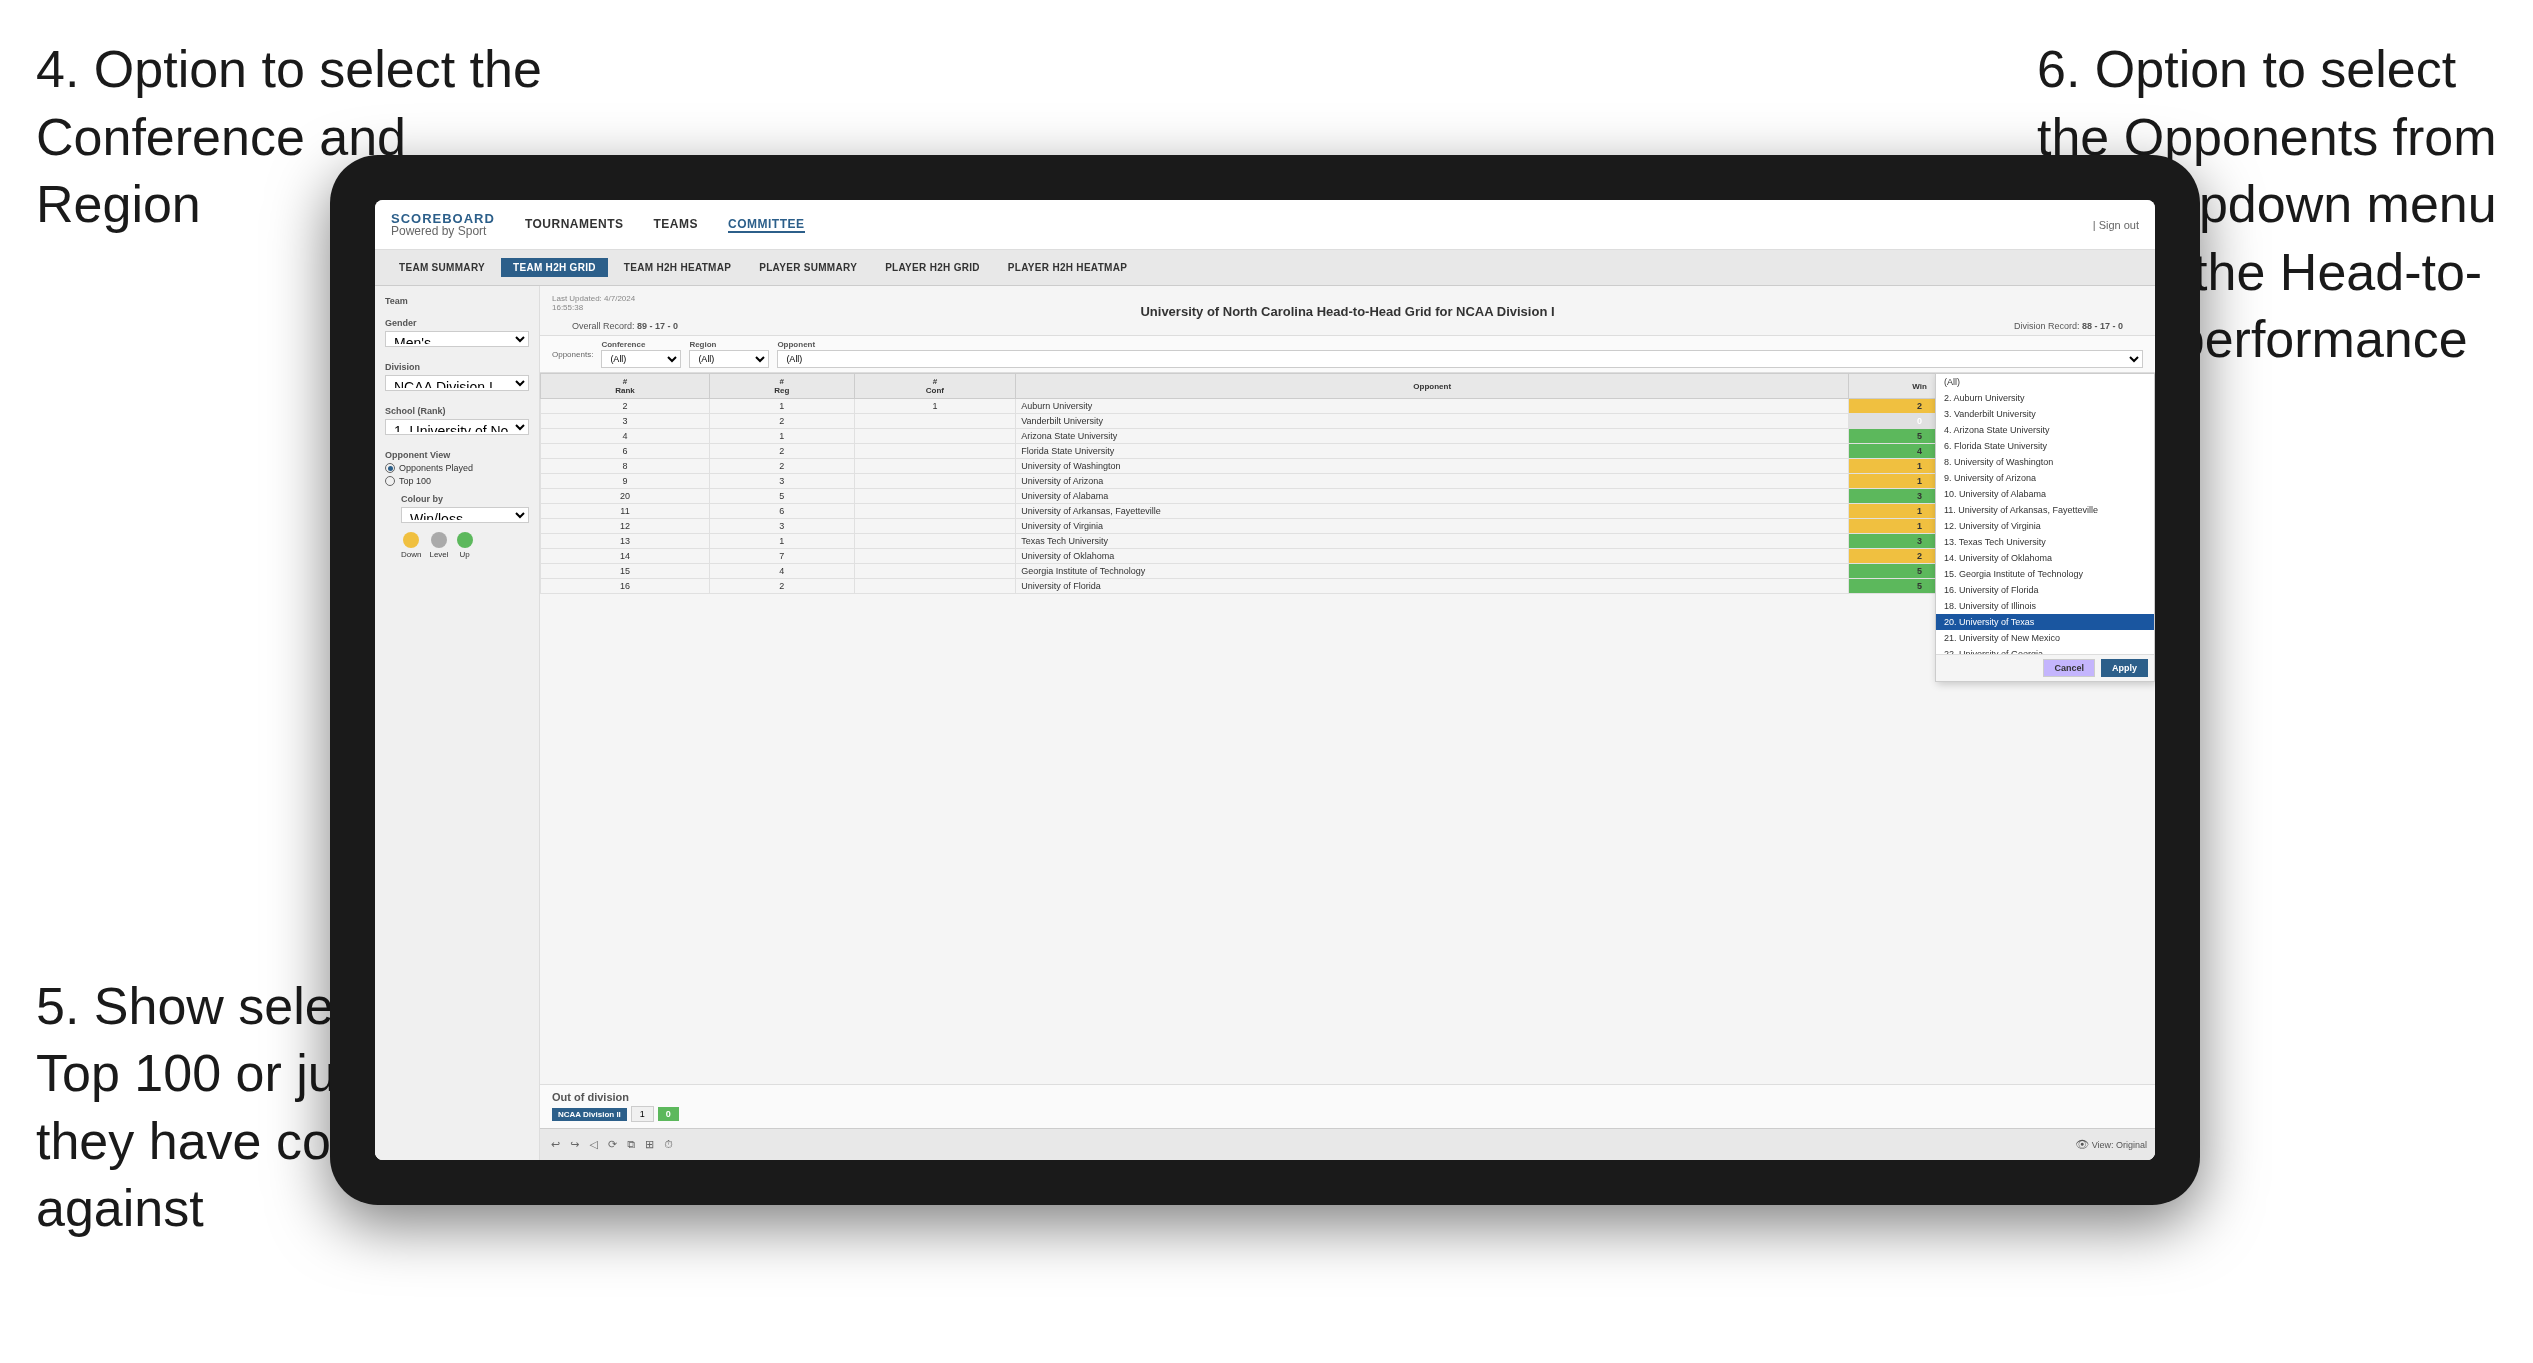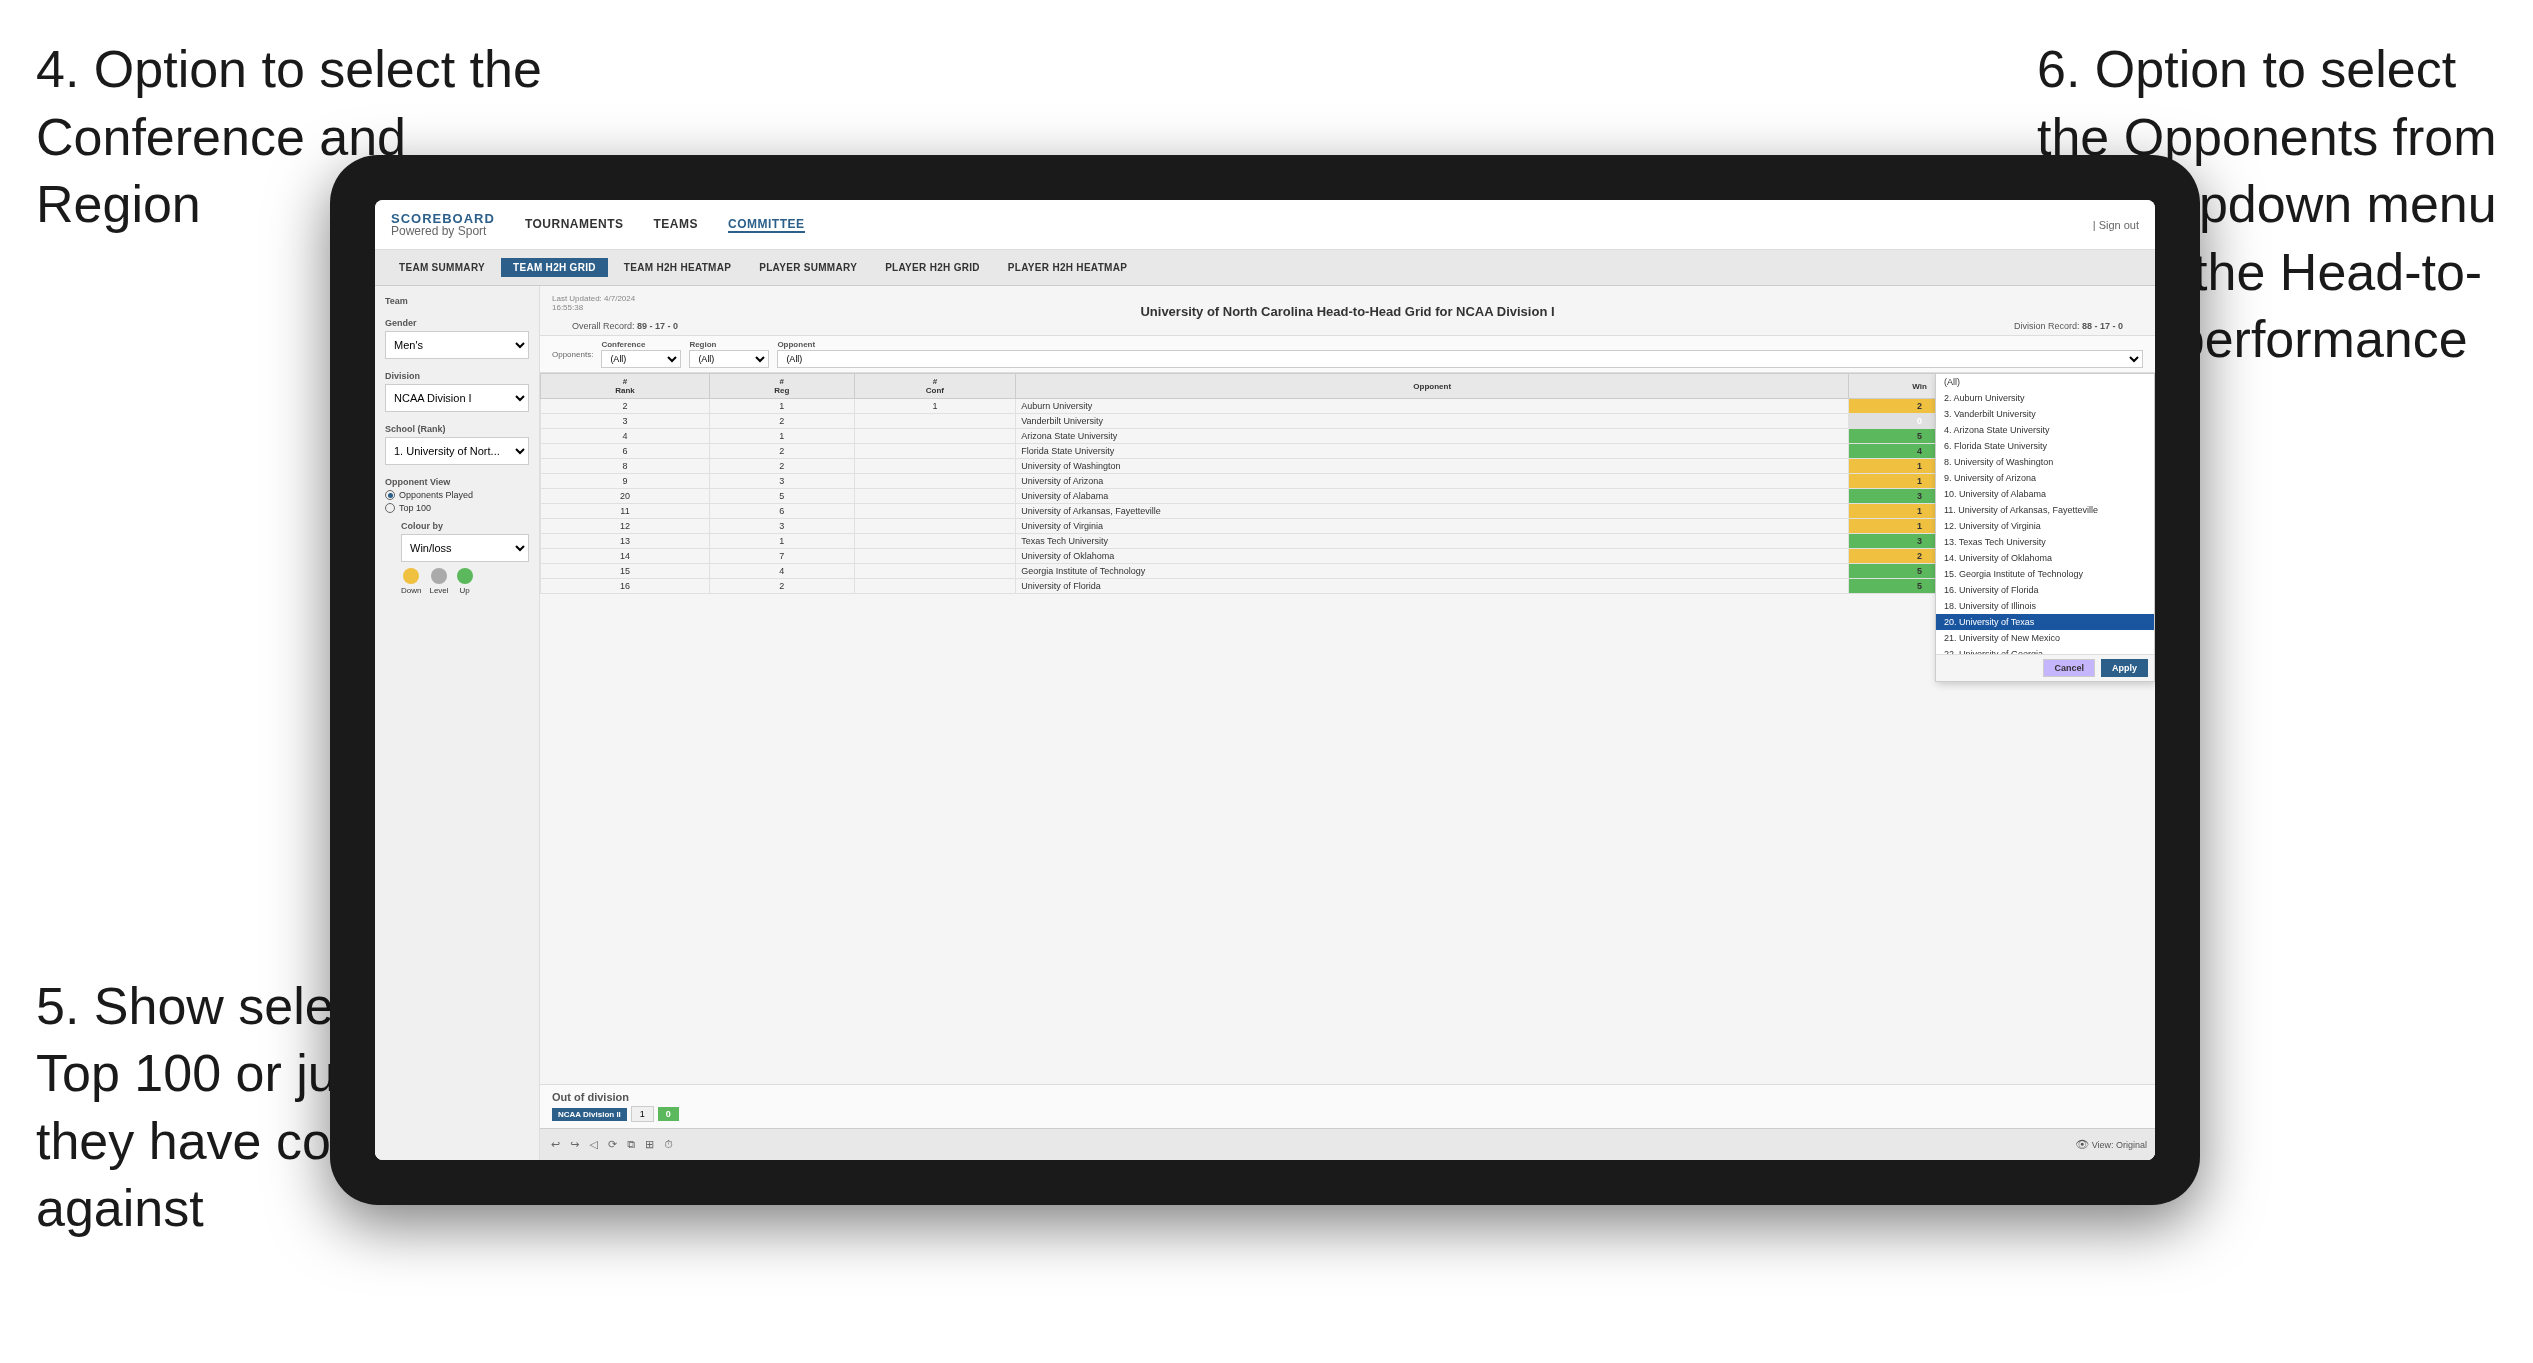--- a/index.html
+++ b/index.html
@@ -178,25 +178,25 @@
 
     .sidebar-label {
       font-size: 9px;
       font-weight: 700;
       color: #555;
       margin-bottom: 3px;
     }
 
     .sidebar-select {
       width: 100%;
-      font-size: 11px;
+      font-size: 14px;
       padding: 2px 4px;
       border: 1px solid #ccc;
       background: white;
-      height: 28px;
+      height: 16px;
     }
 
     .opponent-view-section {
       margin-top: 8px;
     }
 
     .radio-group {
       display: flex;
       flex-direction: column;
       gap: 3px;

